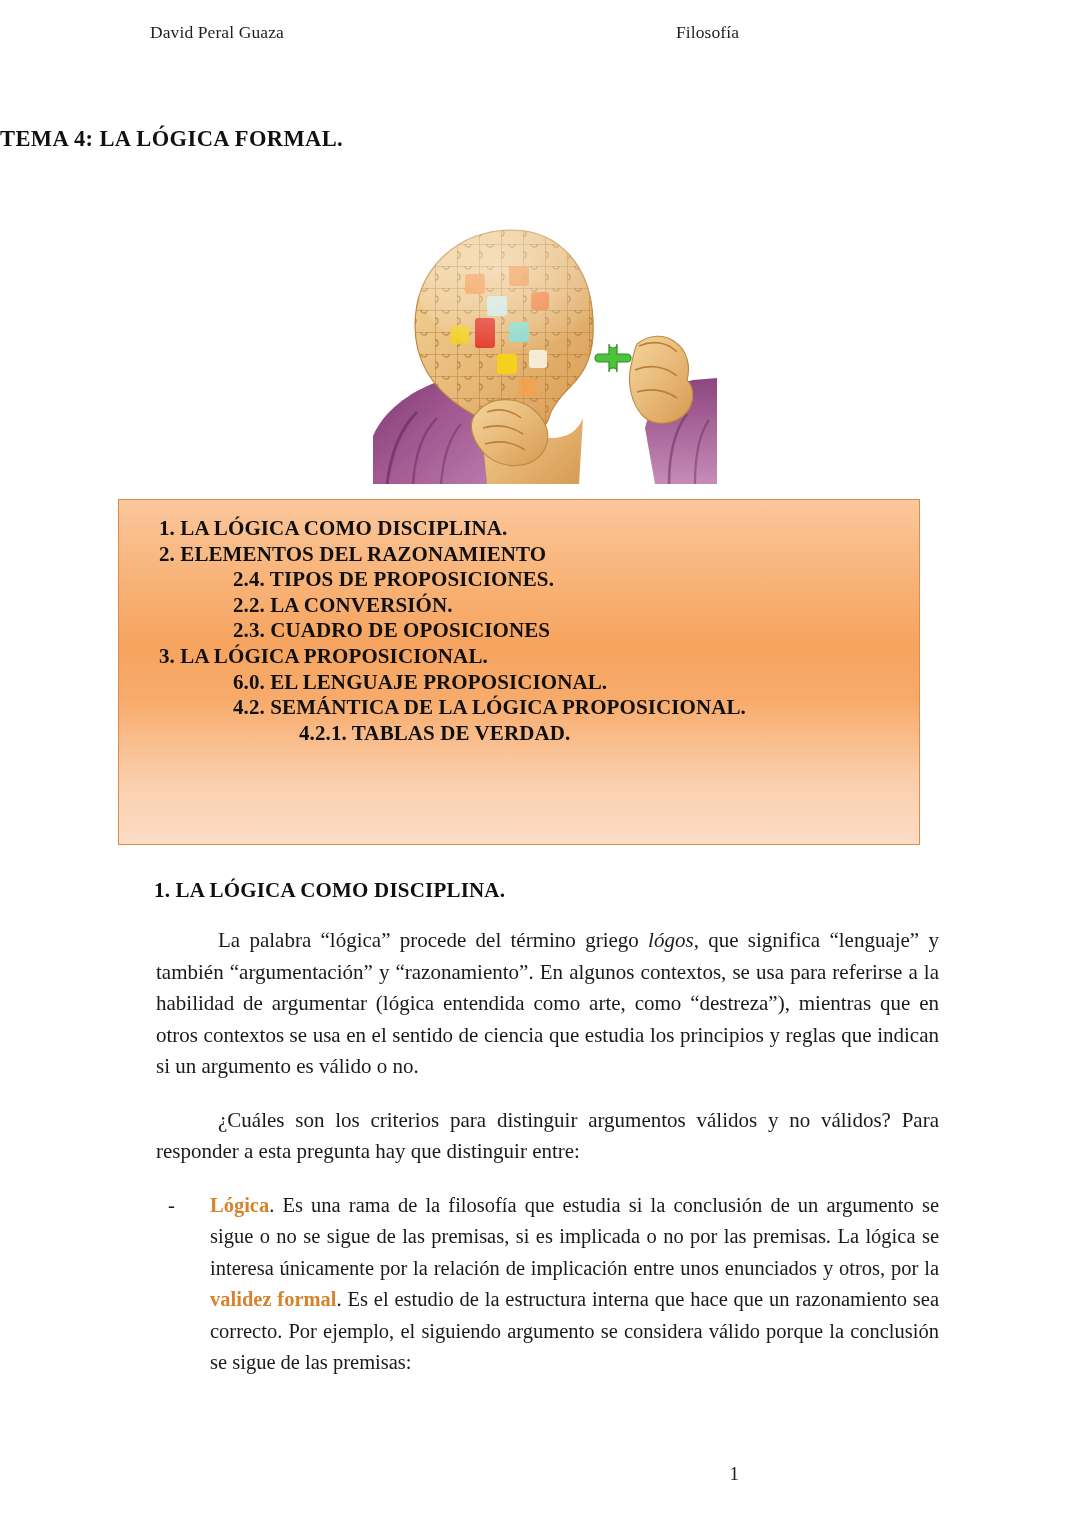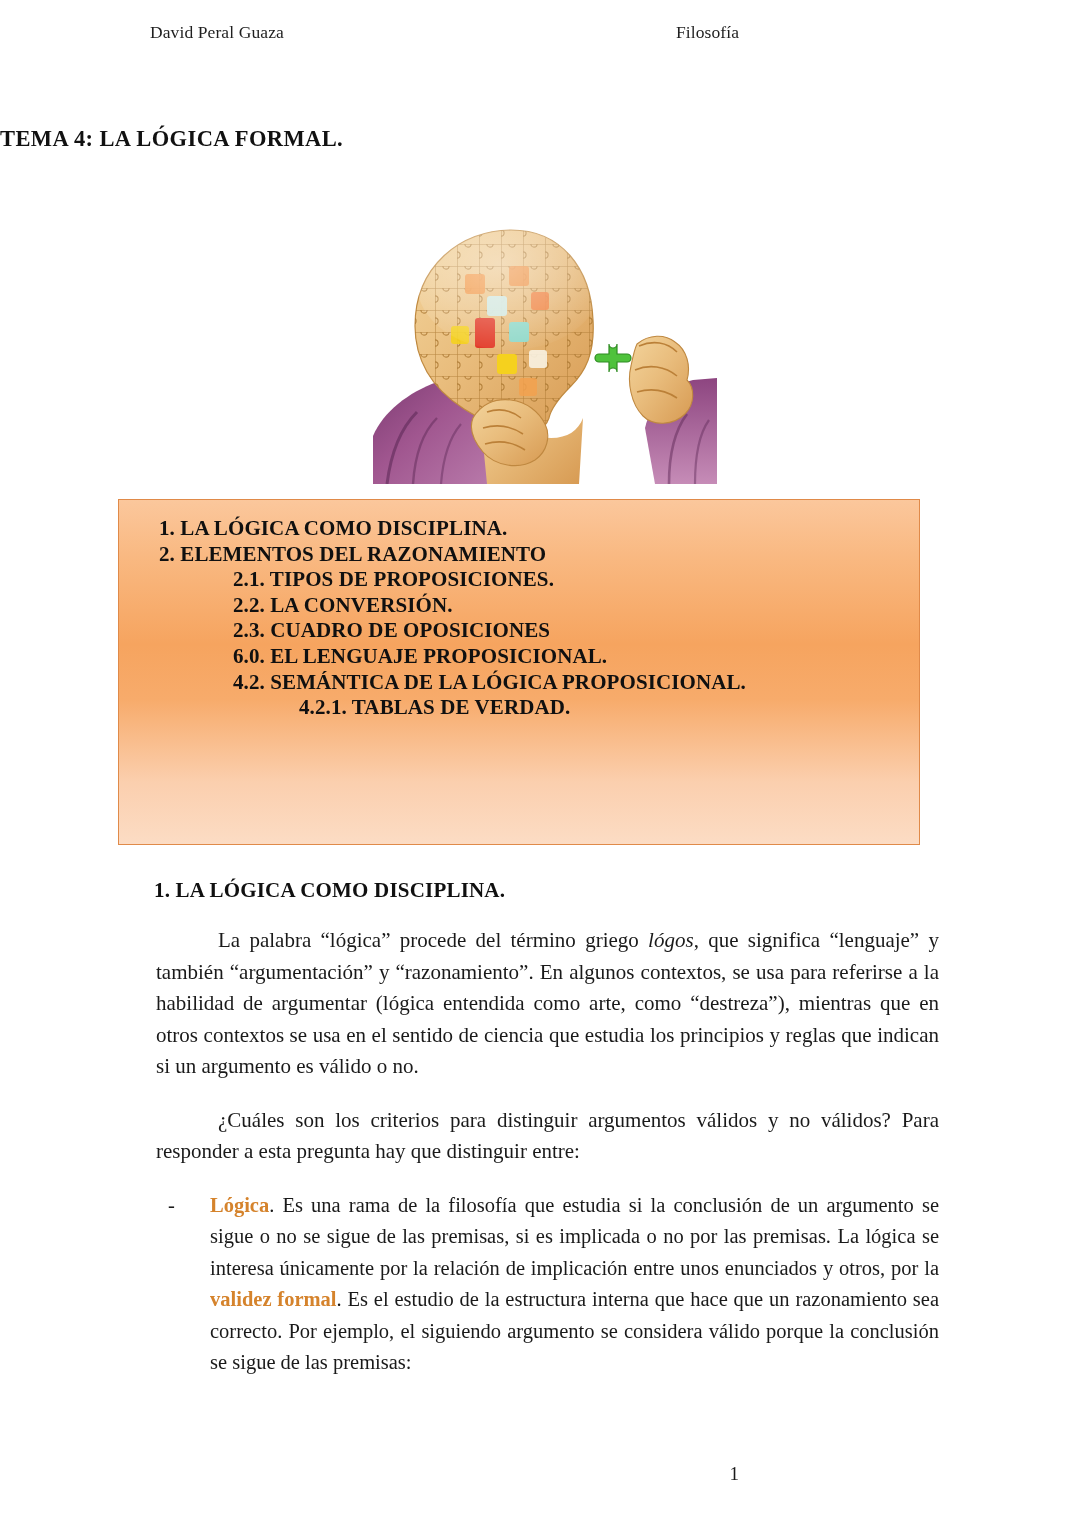--- a/index.html
+++ b/index.html
@@ -240,23 +240,24 @@
 
       <g>
         <path d="M248 132 h10 a4 4 0 0 1 0 8 h-10 v10 a4 4 0 0 0 -8 0 v-10 h-10 a4 4 0 0 1 0 -8 h10 v-10 a4 4 0 0 0 8 0 z" fill="#4fc23c" stroke="#2f8c22" stroke-width="1.2"></path>
       </g>
     </svg>
   </div>
 
   <div class="index-box">
     <div class="index-line lvl-1">1. LA LÓGICA COMO DISCIPLINA.</div>
     <div class="index-line lvl-1">2. ELEMENTOS DEL RAZONAMIENTO</div>
-    <div class="index-line lvl-2">2.1. TIPOS DE PROPOSICIONES.</div>
+    <div class="index-line lvl-2">2.4. TIPOS DE PROPOSICIONES.</div>
     <div class="index-line lvl-2">2.2. LA CONVERSIÓN.</div>
     <div class="index-line lvl-2">2.3. CUADRO DE OPOSICIONES</div>
+    <div class="index-line lvl-1">3. LA LÓGICA PROPOSICIONAL.</div>
     <div class="index-line lvl-2">6.0. EL LENGUAJE PROPOSICIONAL.</div>
     <div class="index-line lvl-2">4.2. SEMÁNTICA DE LA LÓGICA PROPOSICIONAL.</div>
     <div class="index-line lvl-3">4.2.1. TABLAS DE VERDAD.</div>
   </div>
 
   <div class="section-heading">1. LA LÓGICA COMO DISCIPLINA.</div>
 
   <div class="body-block">
 
     <p class="para"><span>La palabra “lógica” procede del término griego </span><span class="it">lógos</span><span>, que significa “lenguaje” y también “argumentación” y “razonamiento”. En algunos contextos, se usa para referirse a la habilidad de argumentar (lógica entendida como arte, como “destreza”), mientras que en otros contextos se usa en el sentido de ciencia que estudia los principios y reglas que indican si un argumento es válido o no.</span></p>

